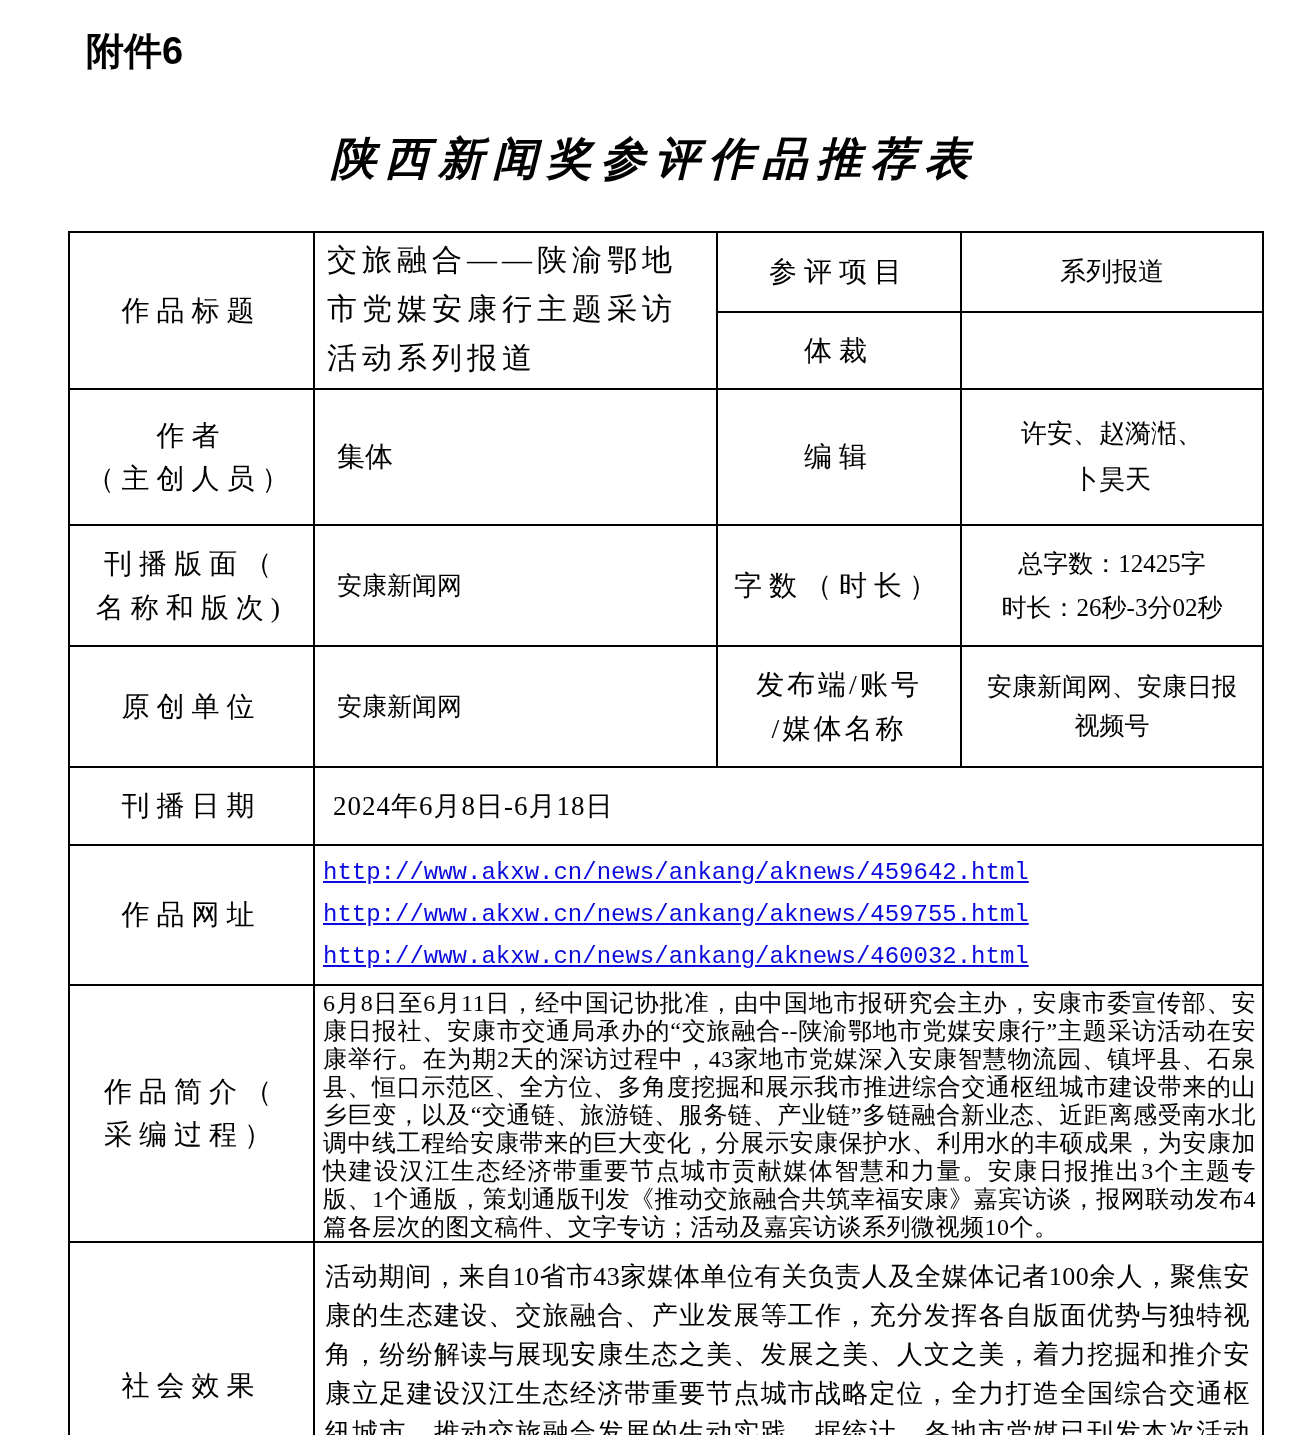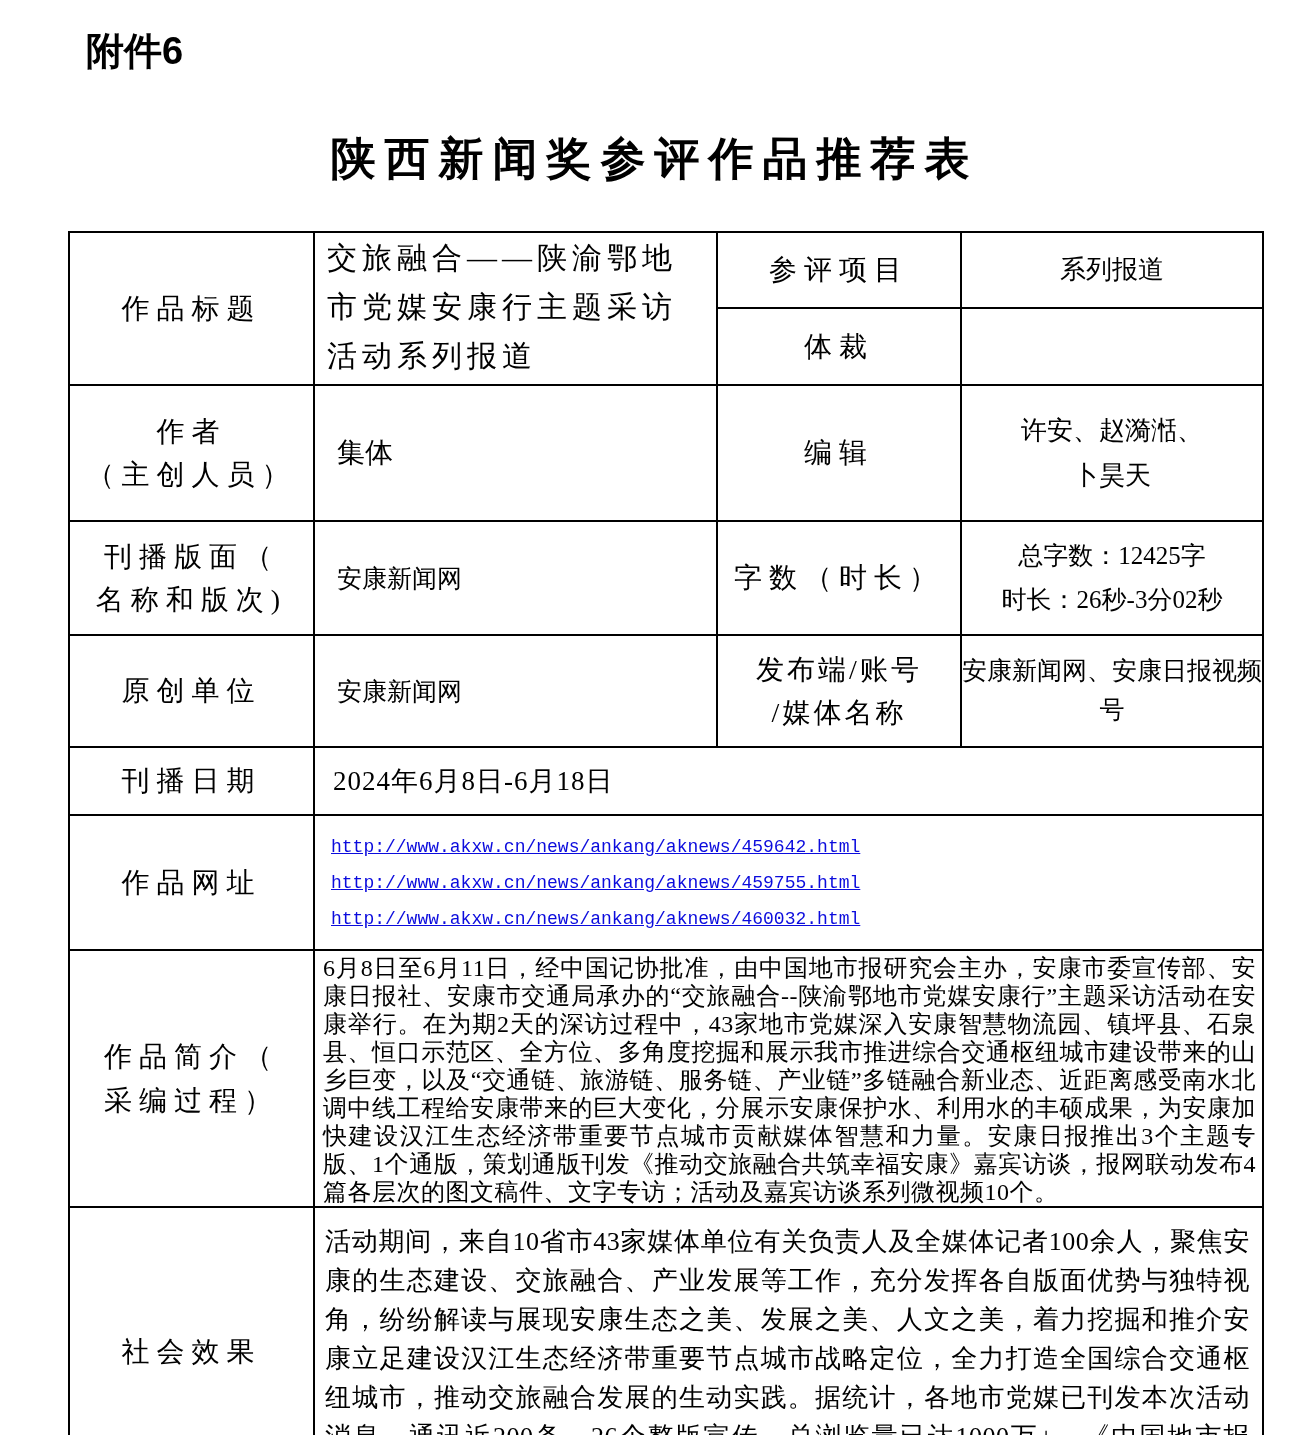--- a/index.html
+++ b/index.html
@@ -8,49 +8,49 @@
     font-family:"Liberation Serif", serif;
     -webkit-font-smoothing:antialiased;
   }
   .attachment{
     font-family:"Liberation Sans", sans-serif;
     font-weight:bold;font-size:38px;
     margin:26px 0 0 86px;
   }
   .doc-title{
     text-align:center;
-    font-size:45px;font-weight:bold;
+    font-size:45px;font-weight:bold;font-style:italic;
     letter-spacing:9px;
     margin-top:52px;
   }
   table.form{
     border-collapse:collapse;table-layout:fixed;
     margin:42px 0 0 68px;width:1194px;
   }
   col.c1{width:245px}col.c2{width:403px}col.c3{width:244px}col.c4{width:302px}
-  td{border:2px solid #000;padding:0;vertical-align:middle;overflow:hidden;}
+  td{border:2px solid #000;padding:16px;vertical-align:middle;overflow:hidden;}
   .label{
     text-align:center;font-size:28px;letter-spacing:7px;
     line-height:1.55;white-space:pre-line;
   }
   .v-title{
     font-size:30px;line-height:49px;letter-spacing:5px;
     text-align:left;padding:0 8px 4px 12px;
   }
   .v-center{text-align:center;font-size:26px;line-height:1.75;white-space:pre-line;}
   .v-left{text-align:left;font-size:28px;padding-left:22px;}
   .v-left-sm{text-align:left;font-size:25px;padding-left:22px;}
   .v-date{text-align:left;font-size:27px;padding-left:18px;letter-spacing:1px;}
   .urls{vertical-align:middle;padding:6px 0 6px 8px;text-align:left;}
   .urls a{
     display:inline-block;
     font-family:"Liberation Mono", monospace;
-    font-size:18px;color:#0b0bdd;
+    font-size:24px;color:#0b0bdd;
     text-decoration:underline;
-    margin:9px 8px;
+    margin:9px 0;
   }
   .urls .url-line{line-height:1;}
   .v-para{
     font-size:24px;line-height:28px;text-align:justify;
     padding:3px 6px 0 8px;letter-spacing:0.5px;
   }
   .v-para2{
     font-size:26px;line-height:39px;text-align:justify;
     padding:14px 12px 0 10px;letter-spacing:0.5px;
   }

